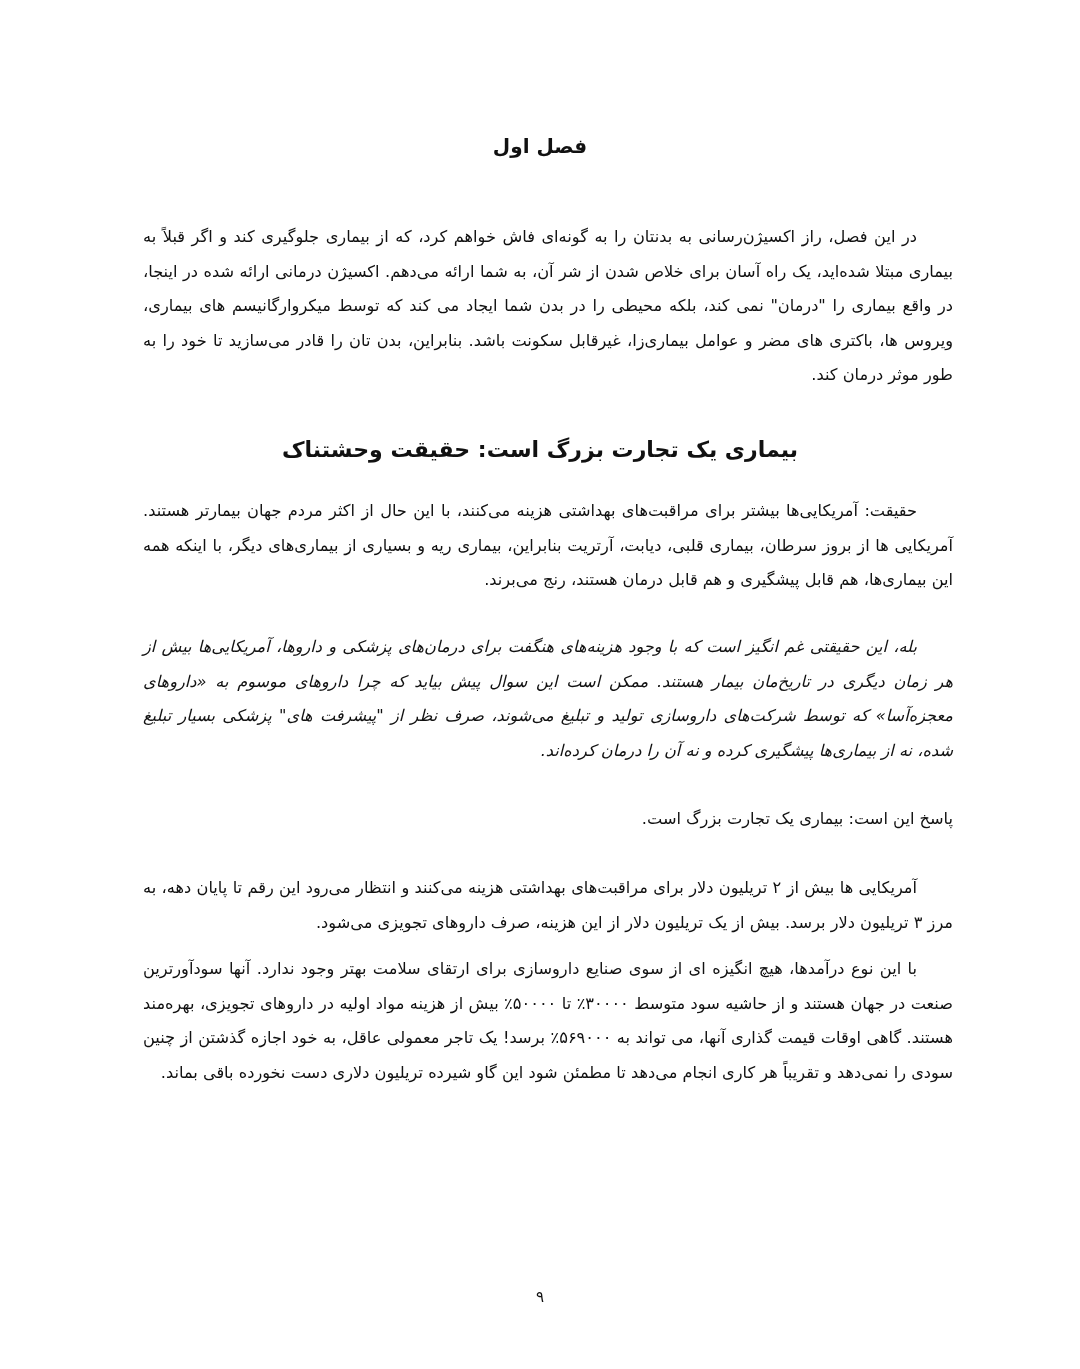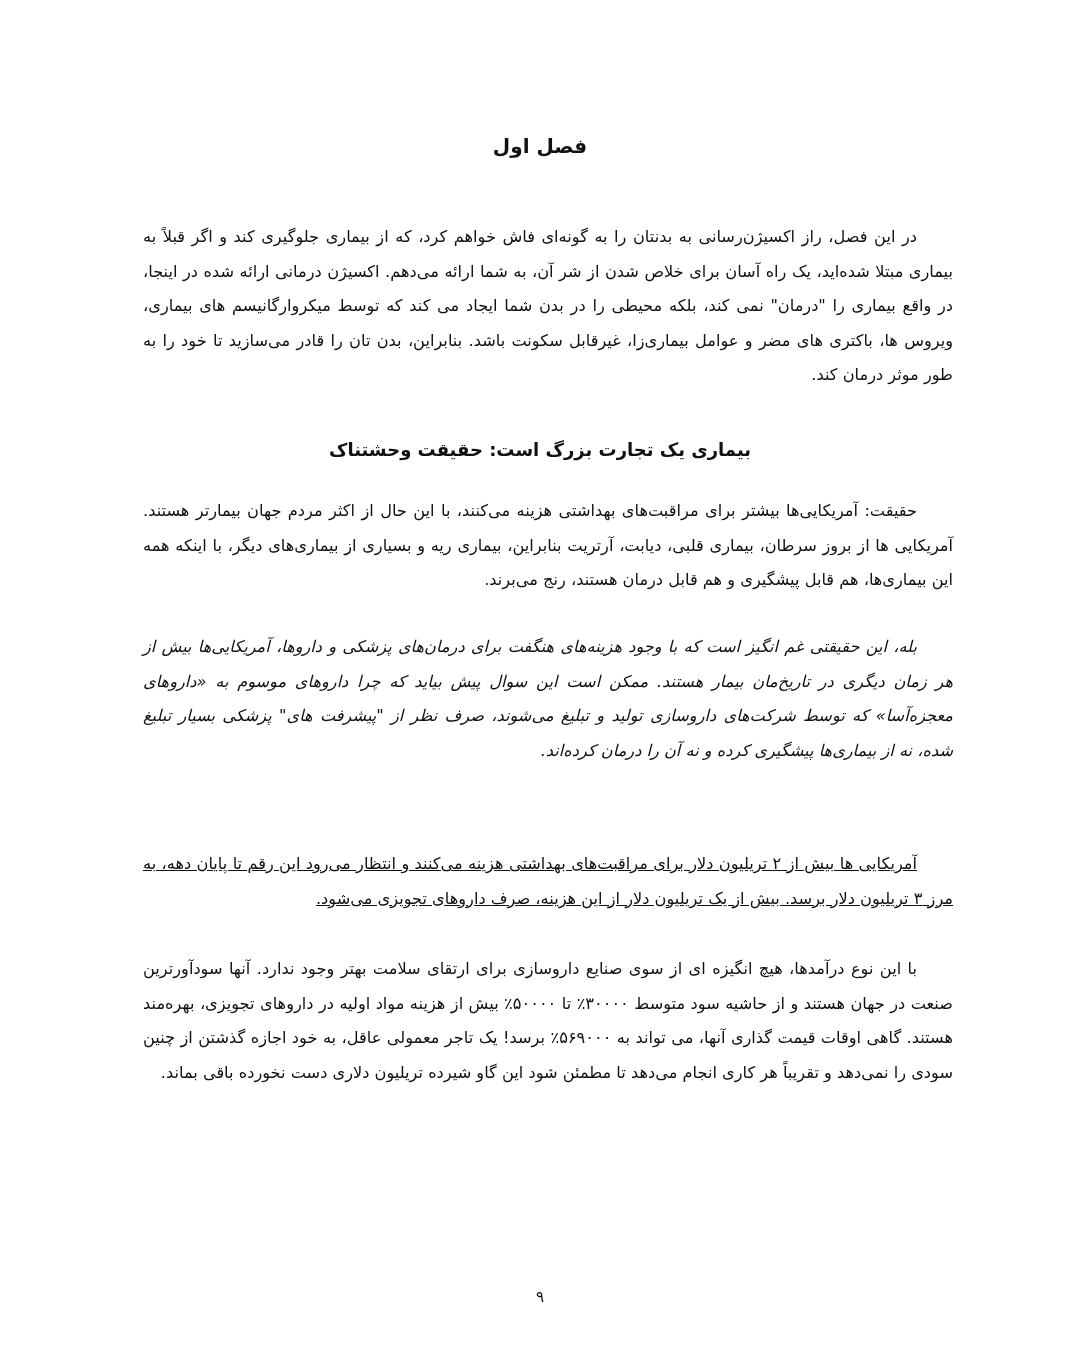--- a/index.html
+++ b/index.html
@@ -36,21 +36,21 @@
       margin: 0;
     }
     .section-heading {
       position: absolute;
       top: 432px;
       left: 0;
       right: 0;
       text-align: center;
       font-family: "DejaVu Sans", sans-serif;
       font-weight: bold;
-      font-size: 18px;
+      font-size: 22px;
       line-height: 36px;
       margin: 0;
     }
     .para {
       position: absolute;
       left: 0;
       right: 0;
       margin: 0;
       font-size: 16.2px;
       line-height: 34.5px;
@@ -59,21 +59,21 @@
       text-indent: 0;
     }
     .para.indent {
       text-indent: 36px;
       margin-left: 16px;
     }
     #p1 { top: 220px; }
     #p2 { top: 494px; }
     #p3 { top: 630px; font-style: italic; }
     #p4 { top: 802px; }
-    #p5 { top: 847px; text-decoration: underline; }
+    #p5 { top: 871px; }
     #p6 { top: 952px; }
     .page-number {
       position: absolute;
       top: 1285px;
       left: 0;
       right: 0;
       text-align: center;
       font-size: 15px;
       line-height: 24px;
       margin: 0;
@@ -84,17 +84,18 @@
 
 <div class="page">
   <h1 class="chapter-title">فصل اول</h1>
 
   <p class="para indent" id="p1">در این فصل، راز اکسیژن‌رسانی به بدنتان را به گونه‌ای فاش خواهم کرد، که از بیماری جلوگیری کند و اگر قبلاً به بیماری مبتلا شده‌اید، یک راه آسان برای خلاص شدن از شر آن، به شما ارائه می‌دهم. اکسیژن درمانی ارائه شده در اینجا، در واقع بیماری را "درمان" نمی کند، بلکه محیطی را در بدن شما ایجاد می کند که توسط میکروارگانیسم های بیماری، ویروس ها، باکتری های مضر و عوامل بیماری‌زا، غیرقابل سکونت باشد. بنابراین، بدن تان را قادر می‌سازید تا خود را به طور موثر درمان کند.</p>
 
   <h2 class="section-heading">بیماری یک تجارت بزرگ است: حقیقت وحشتناک</h2>
 
   <p class="para indent" id="p2">حقیقت: آمریکایی‌ها بیشتر برای مراقبت‌های بهداشتی هزینه می‌کنند، با این حال از اکثر مردم جهان بیمارتر هستند. آمریکایی ها از بروز سرطان، بیماری قلبی، دیابت، آرتریت بنابراین، بیماری ریه و بسیاری از بیماری‌های دیگر، با اینکه همه این بیماری‌ها، هم قابل پیشگیری و هم قابل درمان هستند، رنج می‌برند.</p>
   <p class="para indent" id="p3">بله، این حقیقتی غم انگیز است که با وجود هزینه‌های هنگفت برای درمان‌های پزشکی و داروها، آمریکایی‌ها بیش از هر زمان دیگری در تاریخ‌مان بیمار هستند. ممکن است این سوال پیش بیاید که چرا داروهای موسوم به «داروهای معجزه‌آسا» که توسط شرکت‌های داروسازی تولید و تبلیغ می‌شوند، صرف نظر از "پیشرفت های" پزشکی بسیار تبلیغ شده، نه از بیماری‌ها پیشگیری کرده و نه آن را درمان کرده‌اند.</p>
+  <p class="para" id="p4">پاسخ این است: بیماری یک تجارت بزرگ است.</p>
   <p class="para indent" id="p5">آمریکایی ها بیش از ۲ تریلیون دلار برای مراقبت‌های بهداشتی هزینه می‌کنند و انتظار می‌رود این رقم تا پایان دهه، به مرز ۳ تریلیون دلار برسد. بیش از یک تریلیون دلار از این هزینه، صرف داروهای تجویزی می‌شود.</p>
   <p class="para indent" id="p6">با این نوع درآمدها، هیچ انگیزه ای از سوی صنایع داروسازی برای ارتقای سلامت بهتر وجود ندارد. آنها سودآورترین صنعت در جهان هستند و از حاشیه سود متوسط ۳۰۰۰۰٪ تا ۵۰۰۰۰٪ بیش از هزینه مواد اولیه در داروهای تجویزی، بهره‌مند هستند. گاهی اوقات قیمت گذاری آنها، می تواند به ۵۶۹۰۰۰٪ برسد! یک تاجر معمولی عاقل، به خود اجازه گذشتن از چنین سودی را نمی‌دهد و تقریباً هر کاری انجام می‌دهد تا مطمئن شود این گاو شیرده تریلیون دلاری دست نخورده باقی بماند.</p>
 
   <div class="page-number">۹</div>
 </div>
 
 </body></html>

